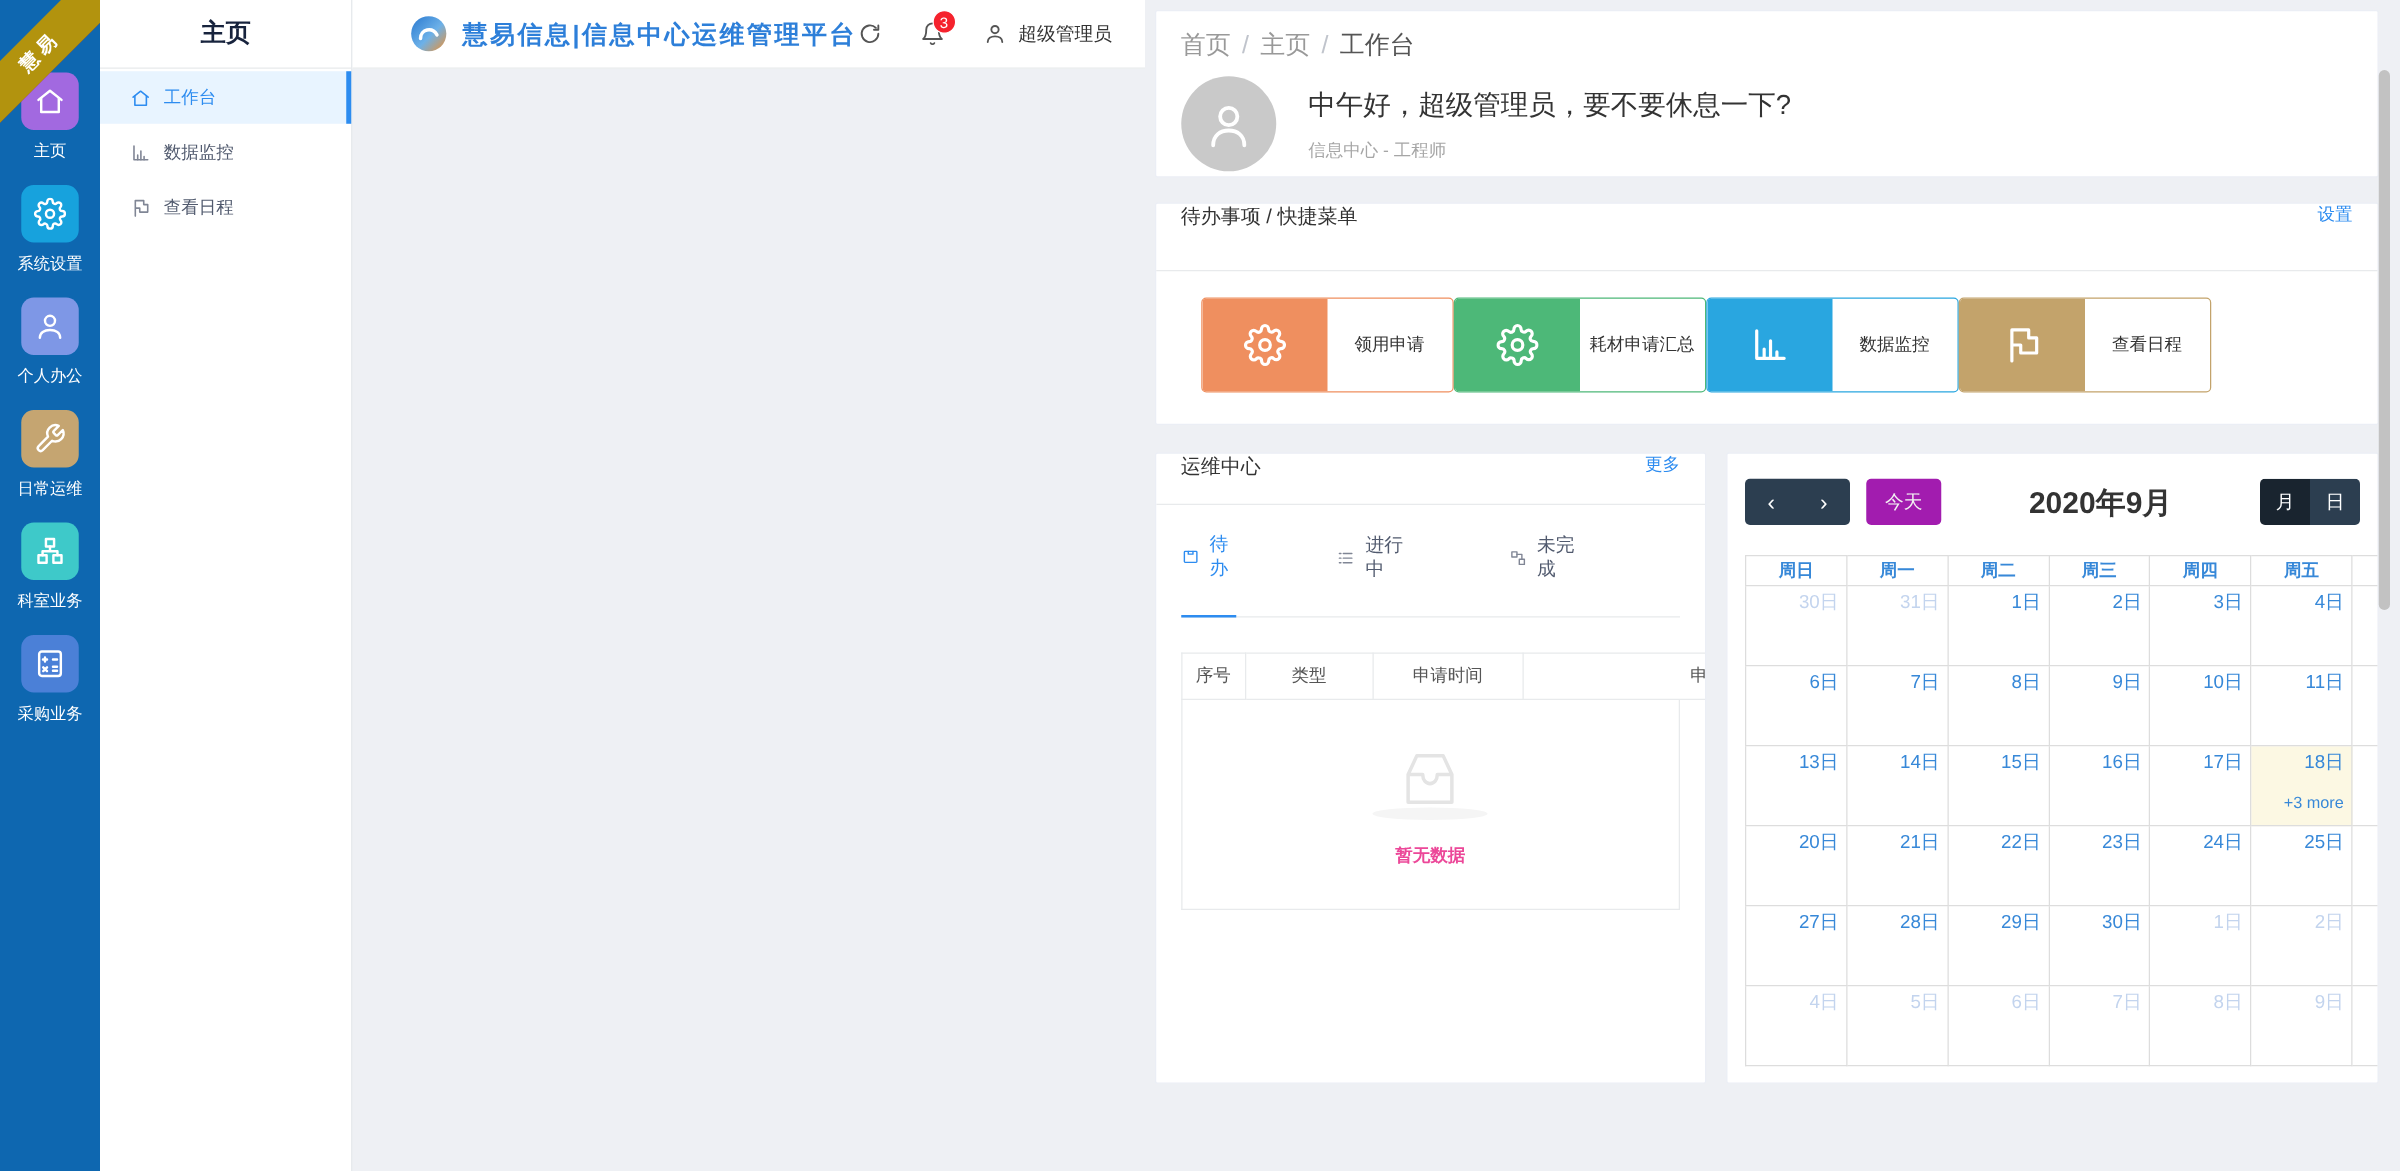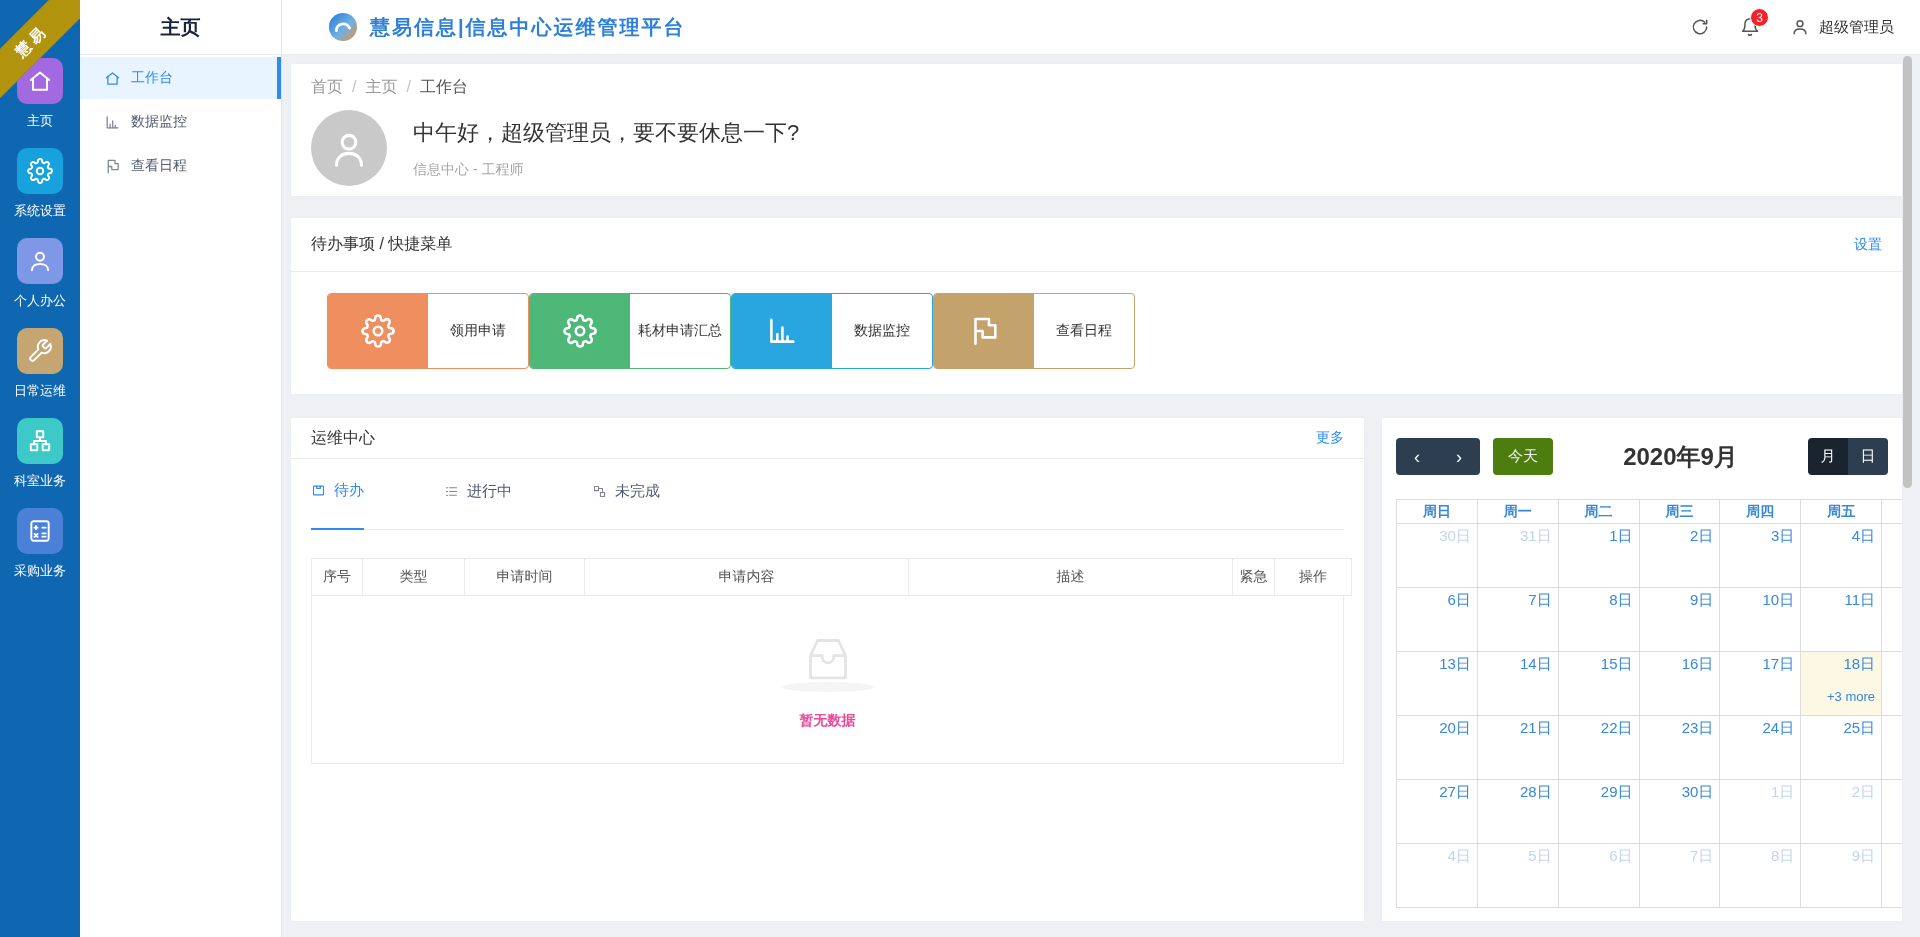--- a/index.html
+++ b/index.html
@@ -24,53 +24,53 @@
   .module-sidebar { width:202px; background:#fff; border-right:1px solid #e0e3e8; flex-shrink:0; }
   .module-title { height:55px; line-height:55px; text-align:center; font-size:20px;
     font-weight:bold; color:#17233d; border-bottom:1px solid #e8eaec; }
   .module-item { height:42px; display:flex; align-items:center; gap:10px; padding-left:24px;
     font-size:14px; color:#515a6e; cursor:pointer; margin-top:2px; }
   .module-item svg { width:17px; height:17px; color:#808695; }
   .module-item.active { background:#e8f4ff; color:#2d8cf0; border-right:4px solid #2d8cf0; }
   .module-item.active svg { color:#2d8cf0; }
 
   
-  .main { flex:1; display:flex; flex-direction:column; min-width:0; position:relative; }
+  .main { flex:1; display:flex; flex-direction:row; min-width:0; position:relative; }
   header { height:55px; background:#fff; border-bottom:1px solid #e8eaec; flex-shrink:0;
     display:flex; align-items:center; justify-content:space-between; padding:0 26px 0 46px; }
   .brand { display:flex; align-items:center; gap:12px; }
   .logo svg { width:30px; height:30px; display:block; }
   .brand-title { font-size:20px; font-weight:bold; color:#2d7fd9; letter-spacing:2px; }
   .header-right { display:flex; align-items:center; gap:30px; }
   .hicon { color:#555; display:flex; position:relative; cursor:pointer; }
   .hicon svg { width:20px; height:20px; }
   .badge { position:absolute; top:-9px; left:10px; background:#f5222d; color:#fff;
     min-width:19px; height:19px; line-height:19px; border-radius:50%;
     font-size:12px; text-align:center; border:1px solid #fff; }
   .user-wrap { display:flex; align-items:center; gap:9px; cursor:pointer; }
   .username { font-size:15px; color:#333; }
 
   .content { flex:1; background:#eef0f4; padding:8px 17px 0 8px; overflow:hidden; }
   .card { background:#fff; border:1px solid #ebeef5; border-radius:2px; }
 
   
   .greet-card { height:134px; padding:13px 20px 0; }
-  .breadcrumb { font-size:16px; color:#999; }
+  .breadcrumb { font-size:20px; color:#999; }
   .bc-sep { margin:0 9px; color:#c0c4cc; }
   .bc-item.last { color:#555; }
   .greet-row { display:flex; align-items:center; gap:26px; margin-top:12px; }
   .avatar { width:76px; height:76px; border-radius:50%; background:#c9c9c9;
     display:flex; align-items:center; justify-content:center; color:#fff; }
   .avatar svg { width:46px; height:46px; }
   .greet-title { font-size:22px; color:#333; }
   .greet-sub { font-size:14px; color:#a6a6a6; margin-top:13px; }
 
   
   .todo-panel { margin-top:20px; height:178px; }
-  .panel-head { display:flex; justify-content:space-between; align-items:center;
+  .panel-head { display:flex; justify-content:space-between; 
     padding:0 20px; border-bottom:1px solid #e8eaec; font-size:16px; color:#333; }
   .todo-panel .panel-head { height:54px; }
   .panel-head a { color:#2d8cf0; font-size:14px; text-decoration:none; cursor:pointer; }
   .shortcuts { display:flex; padding:21px 36px; }
   .sc-card { width:202px; height:76px; border:1px solid; border-radius:4px; display:flex;
     overflow:hidden; cursor:pointer; background:#fff; }
   .sc-icon { width:100px; display:flex; align-items:center; justify-content:center; color:#fff; }
   .sc-icon svg { width:34px; height:34px; }
   .sc-label { flex:1; display:flex; align-items:center; justify-content:center; font-size:14px; color:#333; }
 
@@ -95,21 +95,21 @@
   .empty-text { margin-top:20px; font-size:14px; color:#ec4899;font-weight:bold; }
 
   
   .plan-panel { width:522px; flex-shrink:0; overflow:hidden; display:flex; flex-direction:column; }
   .plan-body { flex:1; padding:13px 0 0 14px; overflow:hidden; }
   .cal-toolbar { display:flex; align-items:center; margin-top:7px; padding-right:14px; }
   .btn-group { display:flex; background:#2c3e50; border-radius:4px; overflow:hidden; }
   .btn-group button { width:42px; height:37px; border:none; background:transparent;
     color:#fff; font-size:18px; cursor:pointer; line-height:1; }
   .today-btn { margin-left:13px; height:37px; padding:0 15px; border:none; border-radius:4px;
-    background:#4d7c0f; color:#f2f2f2; font-size:15px; cursor:pointer; }
+    background:#a21caf; color:#f2f2f2; font-size:15px; cursor:pointer; }
   .cal-title { flex:1; text-align:center; font-size:24px; font-weight:600; color:#333; }
   .view-toggle { display:flex; border-radius:4px; overflow:hidden; }
   .view-toggle button { width:40px; height:37px; border:none; background:#2c3e50; color:#fff;
     font-size:15px; cursor:pointer; }
   .view-toggle button.active { background:#19242f; }
   .cal { width:567px; margin-top:24px; border-collapse:collapse; table-layout:fixed; }
   .cal th { border:1px solid #ddd; height:24px; font-size:14px; font-weight:bold; color:#3788d8; }
   .cal td { border:1px solid #ddd; height:64px; vertical-align:top; text-align:right;
     padding:3px 6px; font-size:15px; color:#3788d8; cursor:pointer; }
   .cal td.other { color:#c3d4ee; }

